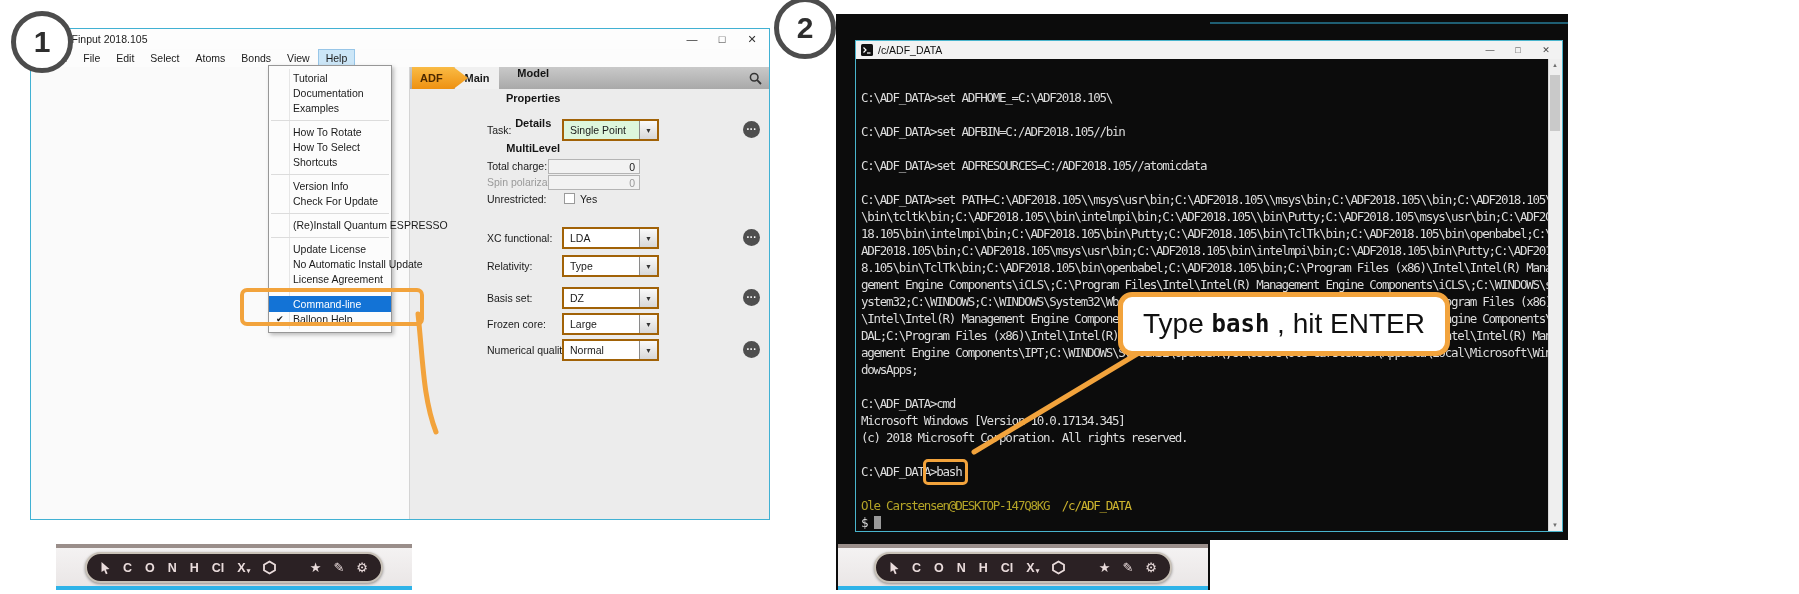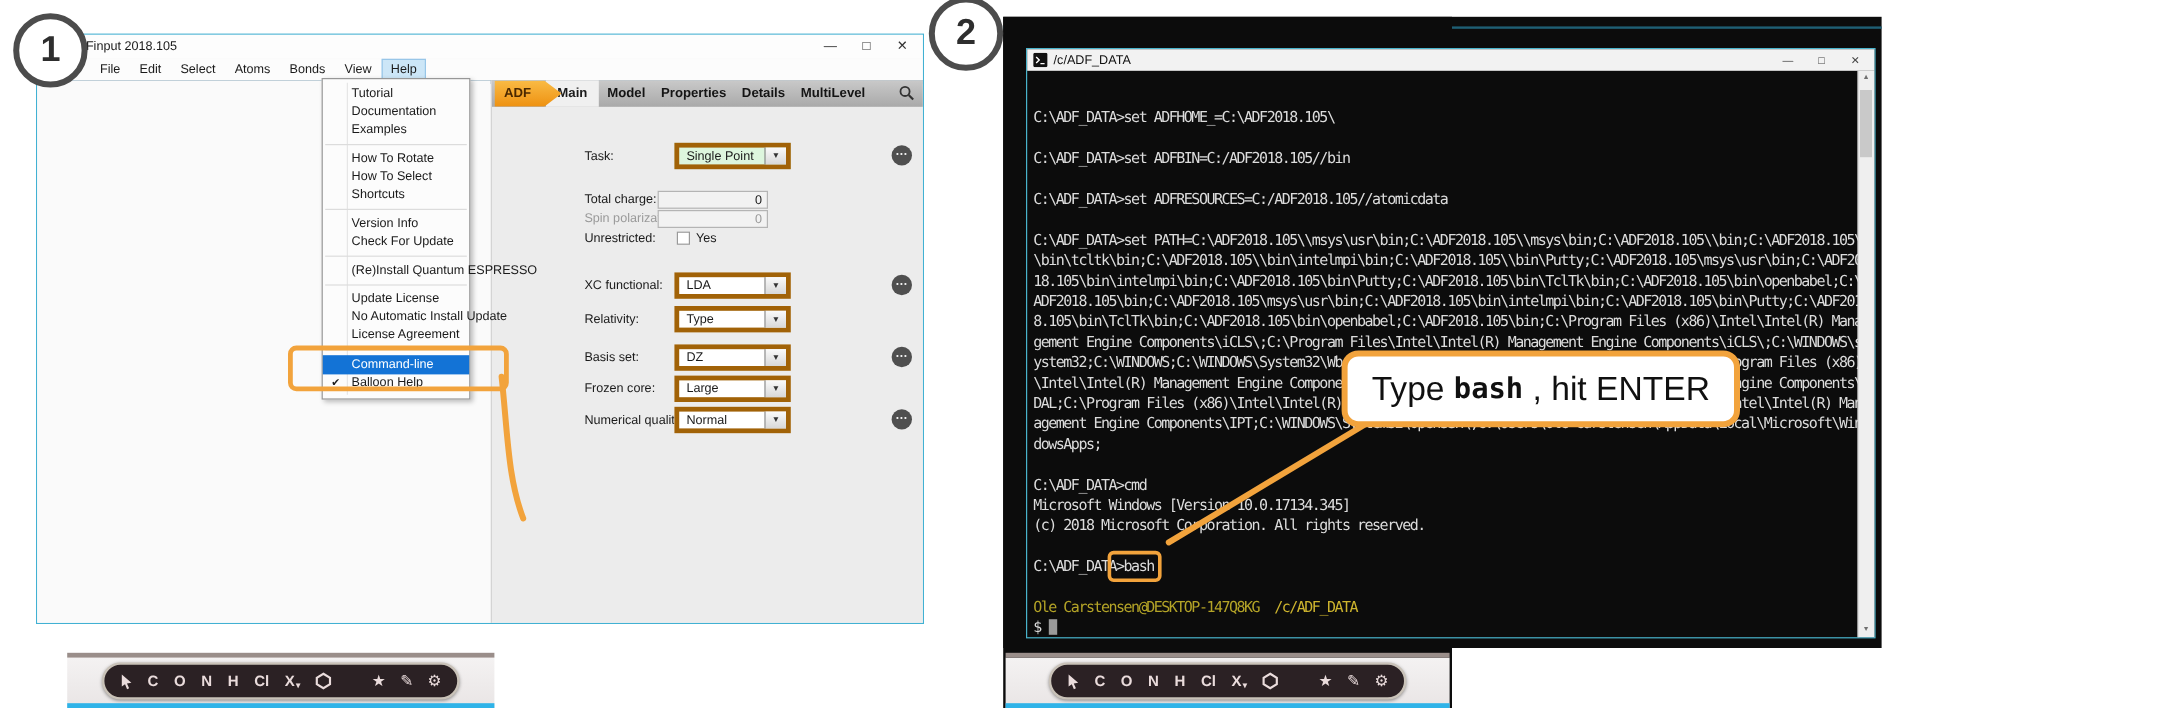--- a/index.html
+++ b/index.html
@@ -28,25 +28,25 @@
   
   .panel{position:absolute;left:378px;top:38px;right:0;bottom:0;background:#ececec;border-left:1px solid #d4d4d4;}
   .tabbar{position:absolute;top:0;left:0;right:0;height:22px;background:linear-gradient(#c9c9c9,#a9a9a9);}
   .tab-adf{position:absolute;left:2px;top:0;width:48px;height:22px;
            background:linear-gradient(#f9bb45,#ee9111);
            clip-path:polygon(0 0,74% 0,100% 50%,74% 100%,0 100%);
            display:flex;align-items:center;padding-left:8px;font-weight:bold;font-size:11px;color:#4a2800;z-index:2;}
   .tab-main{position:absolute;left:45px;top:0;width:44px;height:22px;background:#f0f0f0;
             display:flex;align-items:center;justify-content:center;font-weight:bold;font-size:11px;z-index:1;}
   .tab-others{position:absolute;left:96px;top:0;height:22px;display:flex;align-items:center;gap:13px;
-              font-weight:bold;font-size:11px;color:#141414;}
+              font-weight:bold;font-size:11px;color:#141414;flex-direction:column;}
   .searchbtn{position:absolute;right:7px;top:4px;z-index:2;}
 
   .flabel{position:absolute;left:77px;font-size:10.5px;transform:translateY(-50%);white-space:nowrap;}
-  .combo{position:absolute;left:152px;height:22px;width:97px;background:#fff;border:4px solid #a16207;
+  .combo{position:absolute;left:152px;height:22px;width:97px;background:#fff;border:2px solid #a16207;
          display:flex;align-items:center;box-sizing:border-box;}
   .combo .val{flex:1;padding-left:6px;font-size:10.5px;white-space:nowrap;}
   .combo .arrow{width:17px;align-self:stretch;border-left:1px solid #8a8a8a;
                 background:linear-gradient(#fafafa,#d8d8d8);display:flex;align-items:center;
                 justify-content:center;font-size:7px;color:#333;}
   .combo.green{background:#ddf6dd;}
   .numfield{position:absolute;left:138px;height:15px;width:92px;background:#f2f2f2;border:1px solid #b4b4b4;
             font-size:10.5px;text-align:right;padding-right:4px;line-height:15px;box-sizing:border-box;}
   .disabled{color:#9a9a9a;}
   .cb{position:absolute;width:11px;height:11px;border:1px solid #9a9a9a;background:#fff;box-sizing:border-box;}

